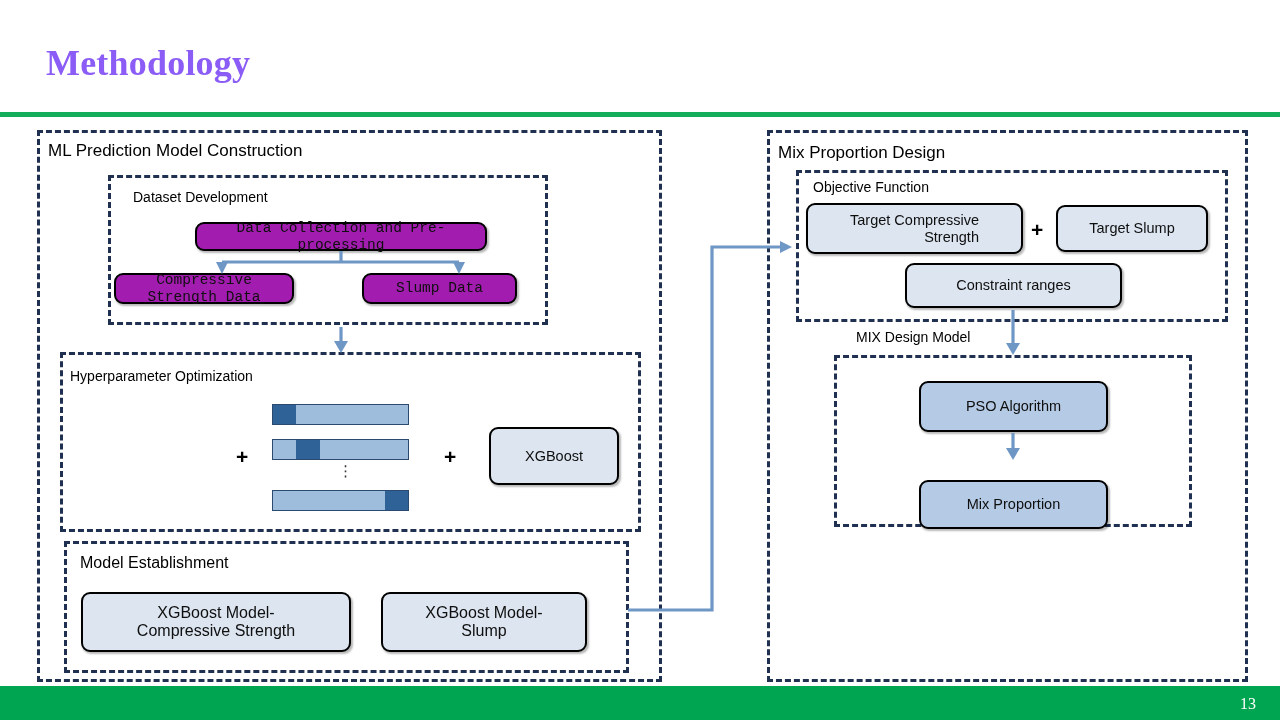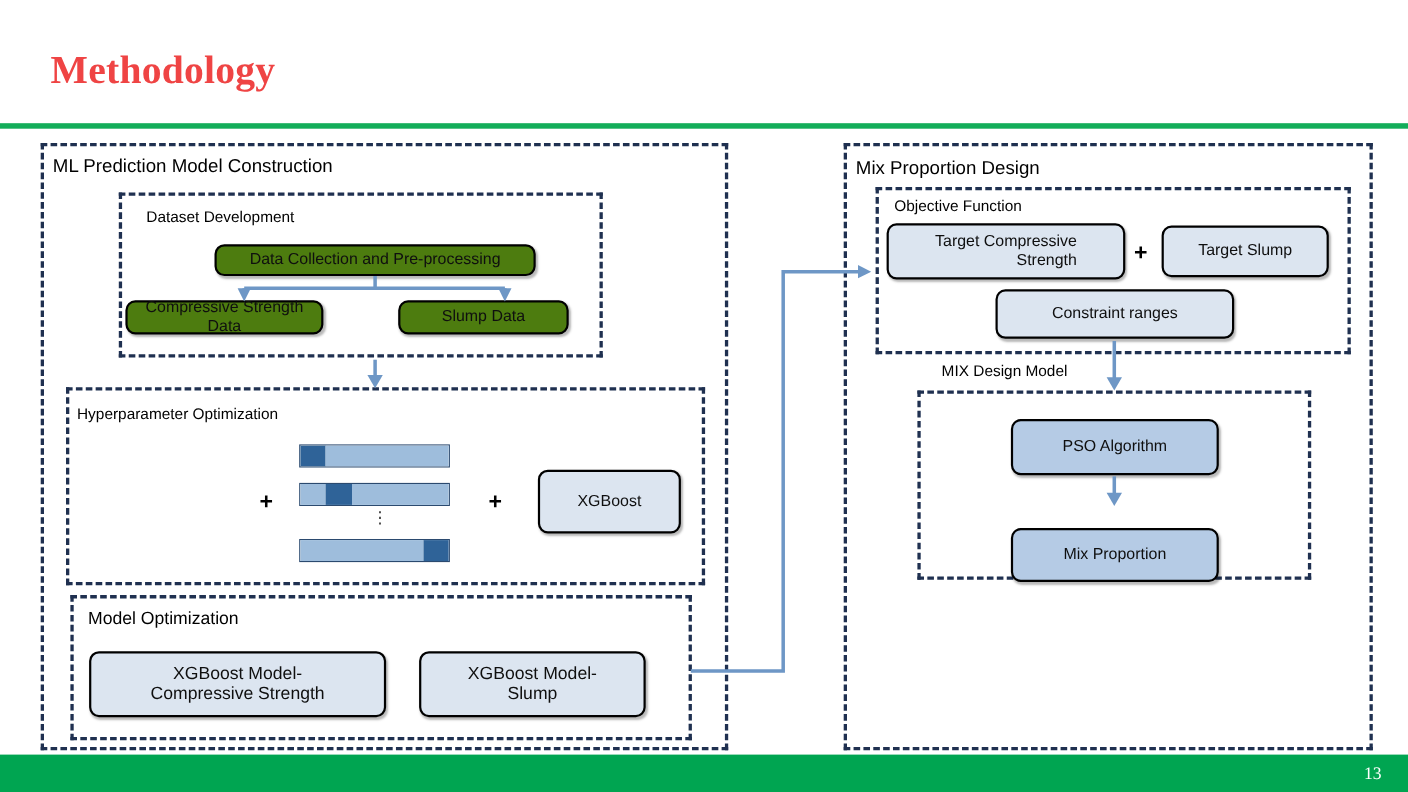--- a/index.html
+++ b/index.html
@@ -7,21 +7,21 @@
     width:1280px;height:720px;position:relative;overflow:hidden;
     background:#ffffff;
     font-family:"Liberation Sans", sans-serif;
   }
   .slide{position:absolute;inset:0;}
 
   
   .title{
     position:absolute;left:46px;top:42px;
     font-family:"Liberation Serif", serif;
-    font-size:36px;font-weight:bold;color:#ef4444;
+    font-size:36px;font-weight:bold;color:#8b5cf6;
     letter-spacing:.2px;
   }
   .rule-top{
     position:absolute;left:0;top:112px;width:1280px;height:5px;
     background:#13ad5a;
   }
   .rule-bottom{
     position:absolute;left:0;top:686px;width:1280px;height:34px;
     background:#00a551;
   }
@@ -57,21 +57,21 @@
     position:absolute;box-sizing:border-box;
     border:2.5px solid #000000;
     border-radius:9px;
     display:flex;align-items:center;justify-content:center;
     text-align:center;
     font-size:14.5px;color:#0f0f0f;
     line-height:1.15;
     padding:2px 6px;
     box-shadow:1.5px 2px 2px rgba(0,0,0,.28);
   }
-  .node.pink{background:#4d7c0f;}
+  .node.pink{background:#a21caf;font-family:Liberation Mono, monospace;}
   .node.lblue{background:#dce5f0;}
   .node.mblue{background:#b5cbe5;}
   .node .two-line{white-space:pre-line;}
 
   .plus{
     position:absolute;
     font-size:21px;font-weight:bold;color:#000;
     font-family:"Liberation Sans", sans-serif;
   }
 
@@ -142,21 +142,21 @@
     <div class="seg dark" style="width:17%"></div>
   </div>
 
   <div class="plus" style="left:444px;top:445px;">+</div>
 
   <div class="node lblue" style="left:489px;top:427px;width:130px;height:58px;">
     <span class="two-line">XGBoost</span>
   </div>
 
   <div class="panel panel-inner" style="left:64px;top:541px;width:565px;height:132px;"></div>
-  <div class="panel-label" style="left:80px;top:554px;font-size:16px;">Model Optimization</div>
+  <div class="panel-label" style="left:80px;top:554px;font-size:16px;">Model Establishment</div>
 
   <div class="node lblue" style="left:81px;top:592px;width:270px;height:60px;font-size:16px;">
     <span class="two-line">XGBoost Model-
 Compressive Strength</span>
   </div>
 
   <div class="node lblue" style="left:381px;top:592px;width:206px;height:60px;font-size:16px;">
     <span class="two-line">XGBoost Model-
 Slump</span>
   </div>

